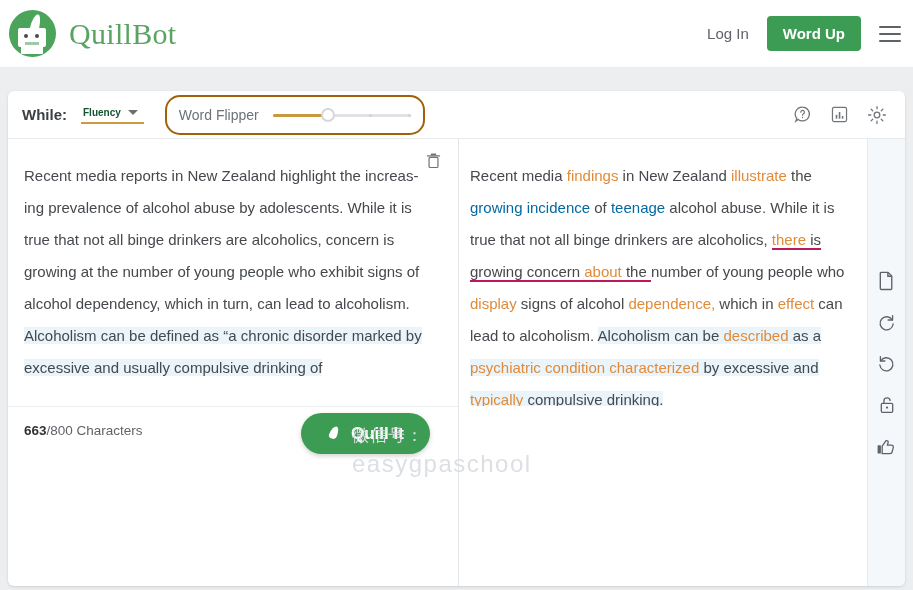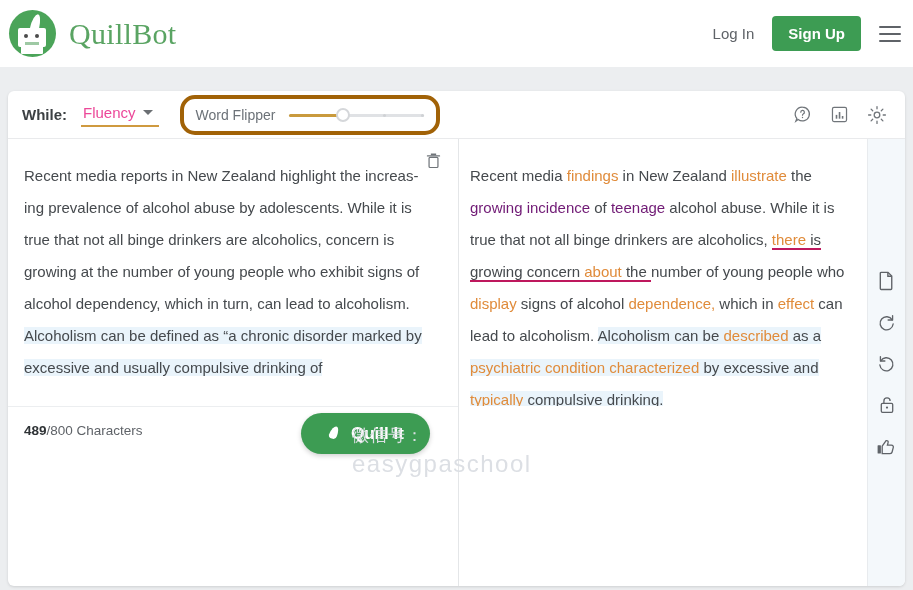--- a/index.html
+++ b/index.html
@@ -85,29 +85,29 @@
   
   .modes-bar {
     position: relative; height: 47px; display: flex; align-items: center;
     padding: 0 14px;
   }
   .modes-label { font-size: 15px; font-weight: bold; color: #3c4043; }
   .mode-select {
     margin-left: 14px; display: flex; align-items: center; cursor: pointer;
     border-bottom: 2.5px solid #cf9a3f; padding: 2px 6px 4px 2px;
   }
-  .mode-select .txt { font-size: 15px; color: #ec4899; }
+  .mode-select .txt { font-size: 10px; color: #14532d; font-weight: bold; }
   .caret {
     margin-left: 7px; width: 0; height: 0;
     border-left: 5px solid transparent; border-right: 5px solid transparent;
     border-top: 5px solid #6b6f73;
   }
   .flipper {
     margin-left: 21px; height: 40px; width: 260px;
-    border: 4px solid #a16207; border-radius: 15px;
+    border: 2px solid #a16207; border-radius: 15px;
     display: flex; align-items: center; padding: 0 12px;
   }
   .flipper-label { font-size: 14px; color: #6c7278; white-space: nowrap; }
   .slider {
     position: relative; margin-left: 14px; flex: 1; height: 14px;
   }
   .slider-track {
     position: absolute; left: 0; top: 6px; width: 100%; height: 3px;
     background: #e0e2e5; border-radius: 2px;
   }
@@ -152,21 +152,21 @@
   }
   .editor.right { padding-left: 12px; padding-right: 46px; }
 
   .trash {
     position: absolute; right: 16px; top: 12px; cursor: pointer; line-height: 0;
   }
 
   
   .hl-sel { background: #eaf4fb; }
   .w-orange { color: #e08b3a; }
-  .w-gold { color: #701a75; text-align: right; }
+  .w-gold { color: #0369a1; text-align: right; }
   .u-gold { border-bottom: 2px solid #be185d; }
 
   
   .rail {
     position: absolute; right: 0; top: 0; width: 38px; height: 448px;
     background: #f4f8fb; border-left: 1px solid #e8ebee;
     display: flex; flex-direction: column; align-items: center;
     justify-content: center; gap: 22px;
   }
   .rail .ico svg { display: block; }
@@ -241,21 +241,21 @@
         <span class="robot-eye l"></span>
         <span class="robot-eye r"></span>
         <span class="robot-mouth"></span>
       </div>
       <div class="robot-neck"></div>
     </div>
     <div class="brand-name">QuillBot</div>
   </div>
   <div class="header-right">
     <a class="login-link" href="#">Log In</a>
-    <button class="signup-btn">Sign Up</button>
+    <button class="signup-btn">Word Up</button>
     <div class="burger">
       <span></span>
         <span></span>
         <span></span>
     </div>
   </div>
 </div>
 
 <div class="card">
 
@@ -306,21 +306,21 @@
       <span class="trash">
         <svg width="17" height="19" viewBox="0 0 18 20" fill="none" stroke="#6f7479" stroke-width="1.3">
           <path d="M2.6 5.2h12.8" stroke-linecap="round"></path>
           <rect x="6.2" y="2.6" width="5.6" height="1.9" fill="#6f7479" stroke="none"></rect>
           <rect x="4.3" y="6.6" width="9.4" height="10.8" rx="1.1"></rect>
         </svg>
       </span>
       <div class="editor" id="left-editor"><span>Recent media reports in New Zealand highlight the increas-ing prevalence of alcohol abuse by adolescents. While it is true that not all binge drinkers are alcoholics, concern is growing at the number of young people who exhibit signs of alcohol dependency, which in turn, can lead to alcoholism. </span><span class="hl-sel">Alcoholism can be defined as “a chronic disorder marked by excessive and usually compulsive drinking of</span></div>
       <div class="footer-left">
         <div class="char-count">
-          <b>489</b><span>/800 Characters</span>
+          <b>663</b><span>/800 Characters</span>
         </div>
         <button class="quill-btn">
           <span class="fth"></span>
           <span>Quill It</span>
         </button>
       </div>
     </div>
 
     <div class="divider"></div>
 

